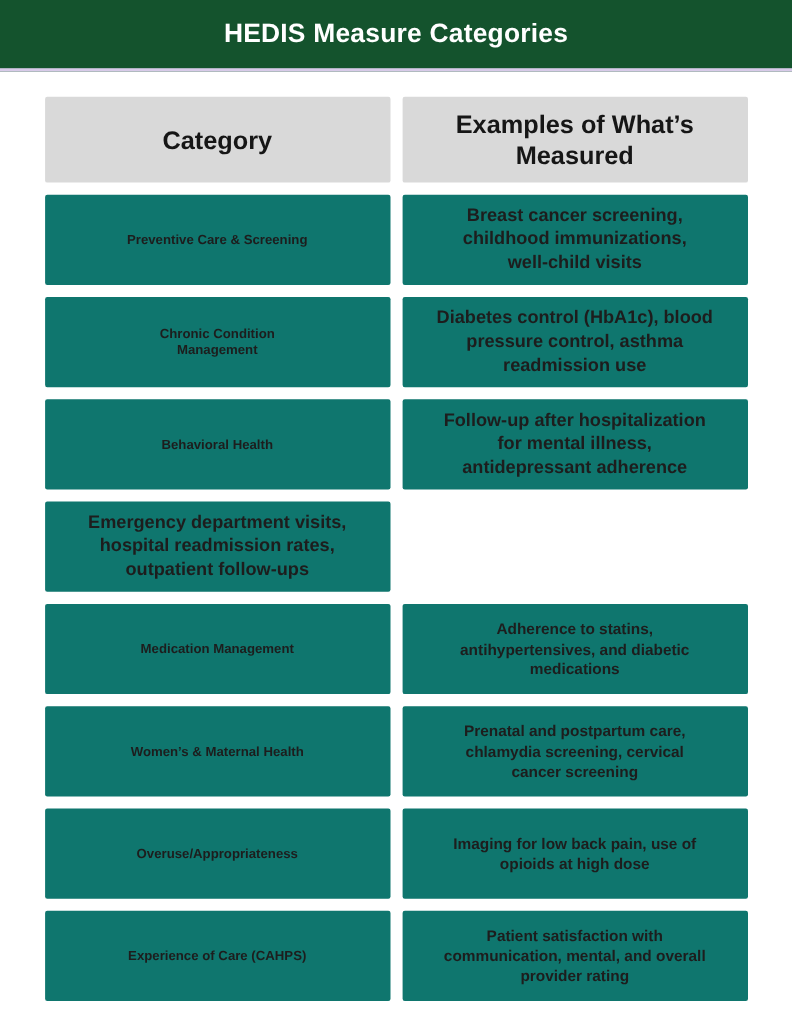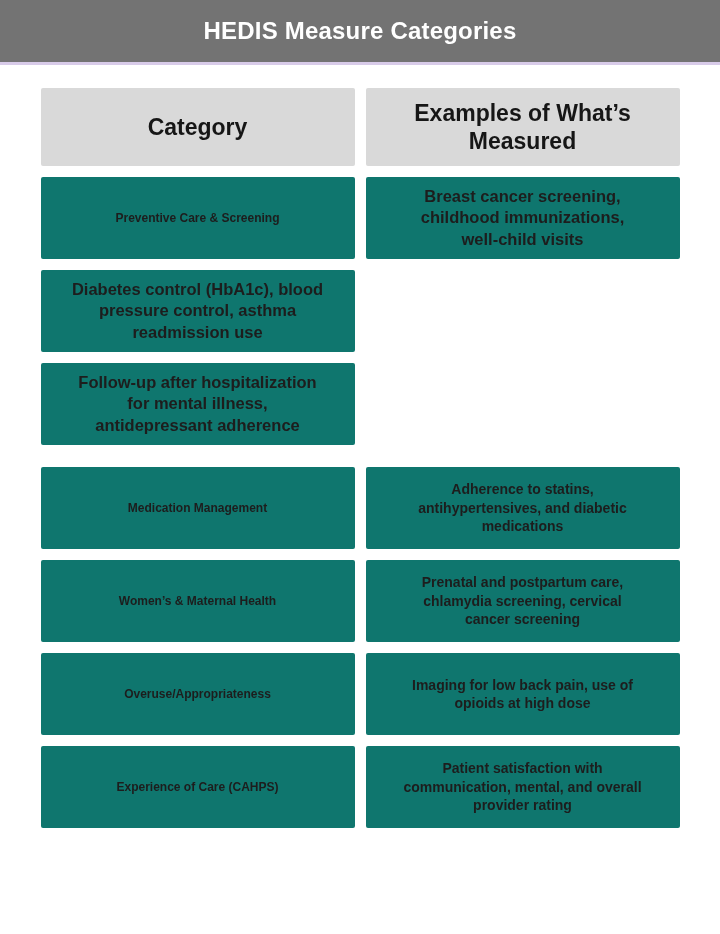--- a/index.html
+++ b/index.html
@@ -10,21 +10,21 @@
   body {
     width: 720px;
     height: 934px;
     font-family: "Liberation Sans", sans-serif;
     color: #1d1d1d;
     overflow: hidden;
   }
   .banner {
     width: 720px;
     height: 62px;
-    background: #737373;
+    background: #14532d;
     border-bottom: 3px solid #d8cbe9;
     display: flex;
     align-items: center;
     justify-content: center;
   }
   .banner-title {
     color: #ffffff;
     font-size: 24px;
     font-weight: bold;
     letter-spacing: 0.2px;
@@ -95,32 +95,38 @@
   </div>
 
   <div class="t-row body-row">
     <div class="cell cat">Preventive Care &amp; Screening</div>
     <div class="cell ex-lg">Breast cancer screening,
 childhood immunizations,
 well-child visits</div>
   </div>
 
   <div class="t-row body-row">
+    <div class="cell cat">Chronic Condition
+Management</div>
     <div class="cell ex-lg">Diabetes control (HbA1c), blood
 pressure control, asthma
 readmission use</div>
   </div>
 
   <div class="t-row body-row">
+    <div class="cell cat">Behavioral Health</div>
     <div class="cell ex-lg">Follow-up after hospitalization
 for mental illness,
 antidepressant adherence</div>
   </div>
 
   <div class="t-row body-row">
+    <div class="cell ex-lg">Emergency department visits,
+hospital readmission rates,
+outpatient follow-ups</div>
   </div>
 
   <div class="t-row body-row">
     <div class="cell cat">Medication Management</div>
     <div class="cell ex-sm">Adherence to statins,
 antihypertensives, and diabetic
 medications</div>
   </div>
 
   <div class="t-row body-row">

